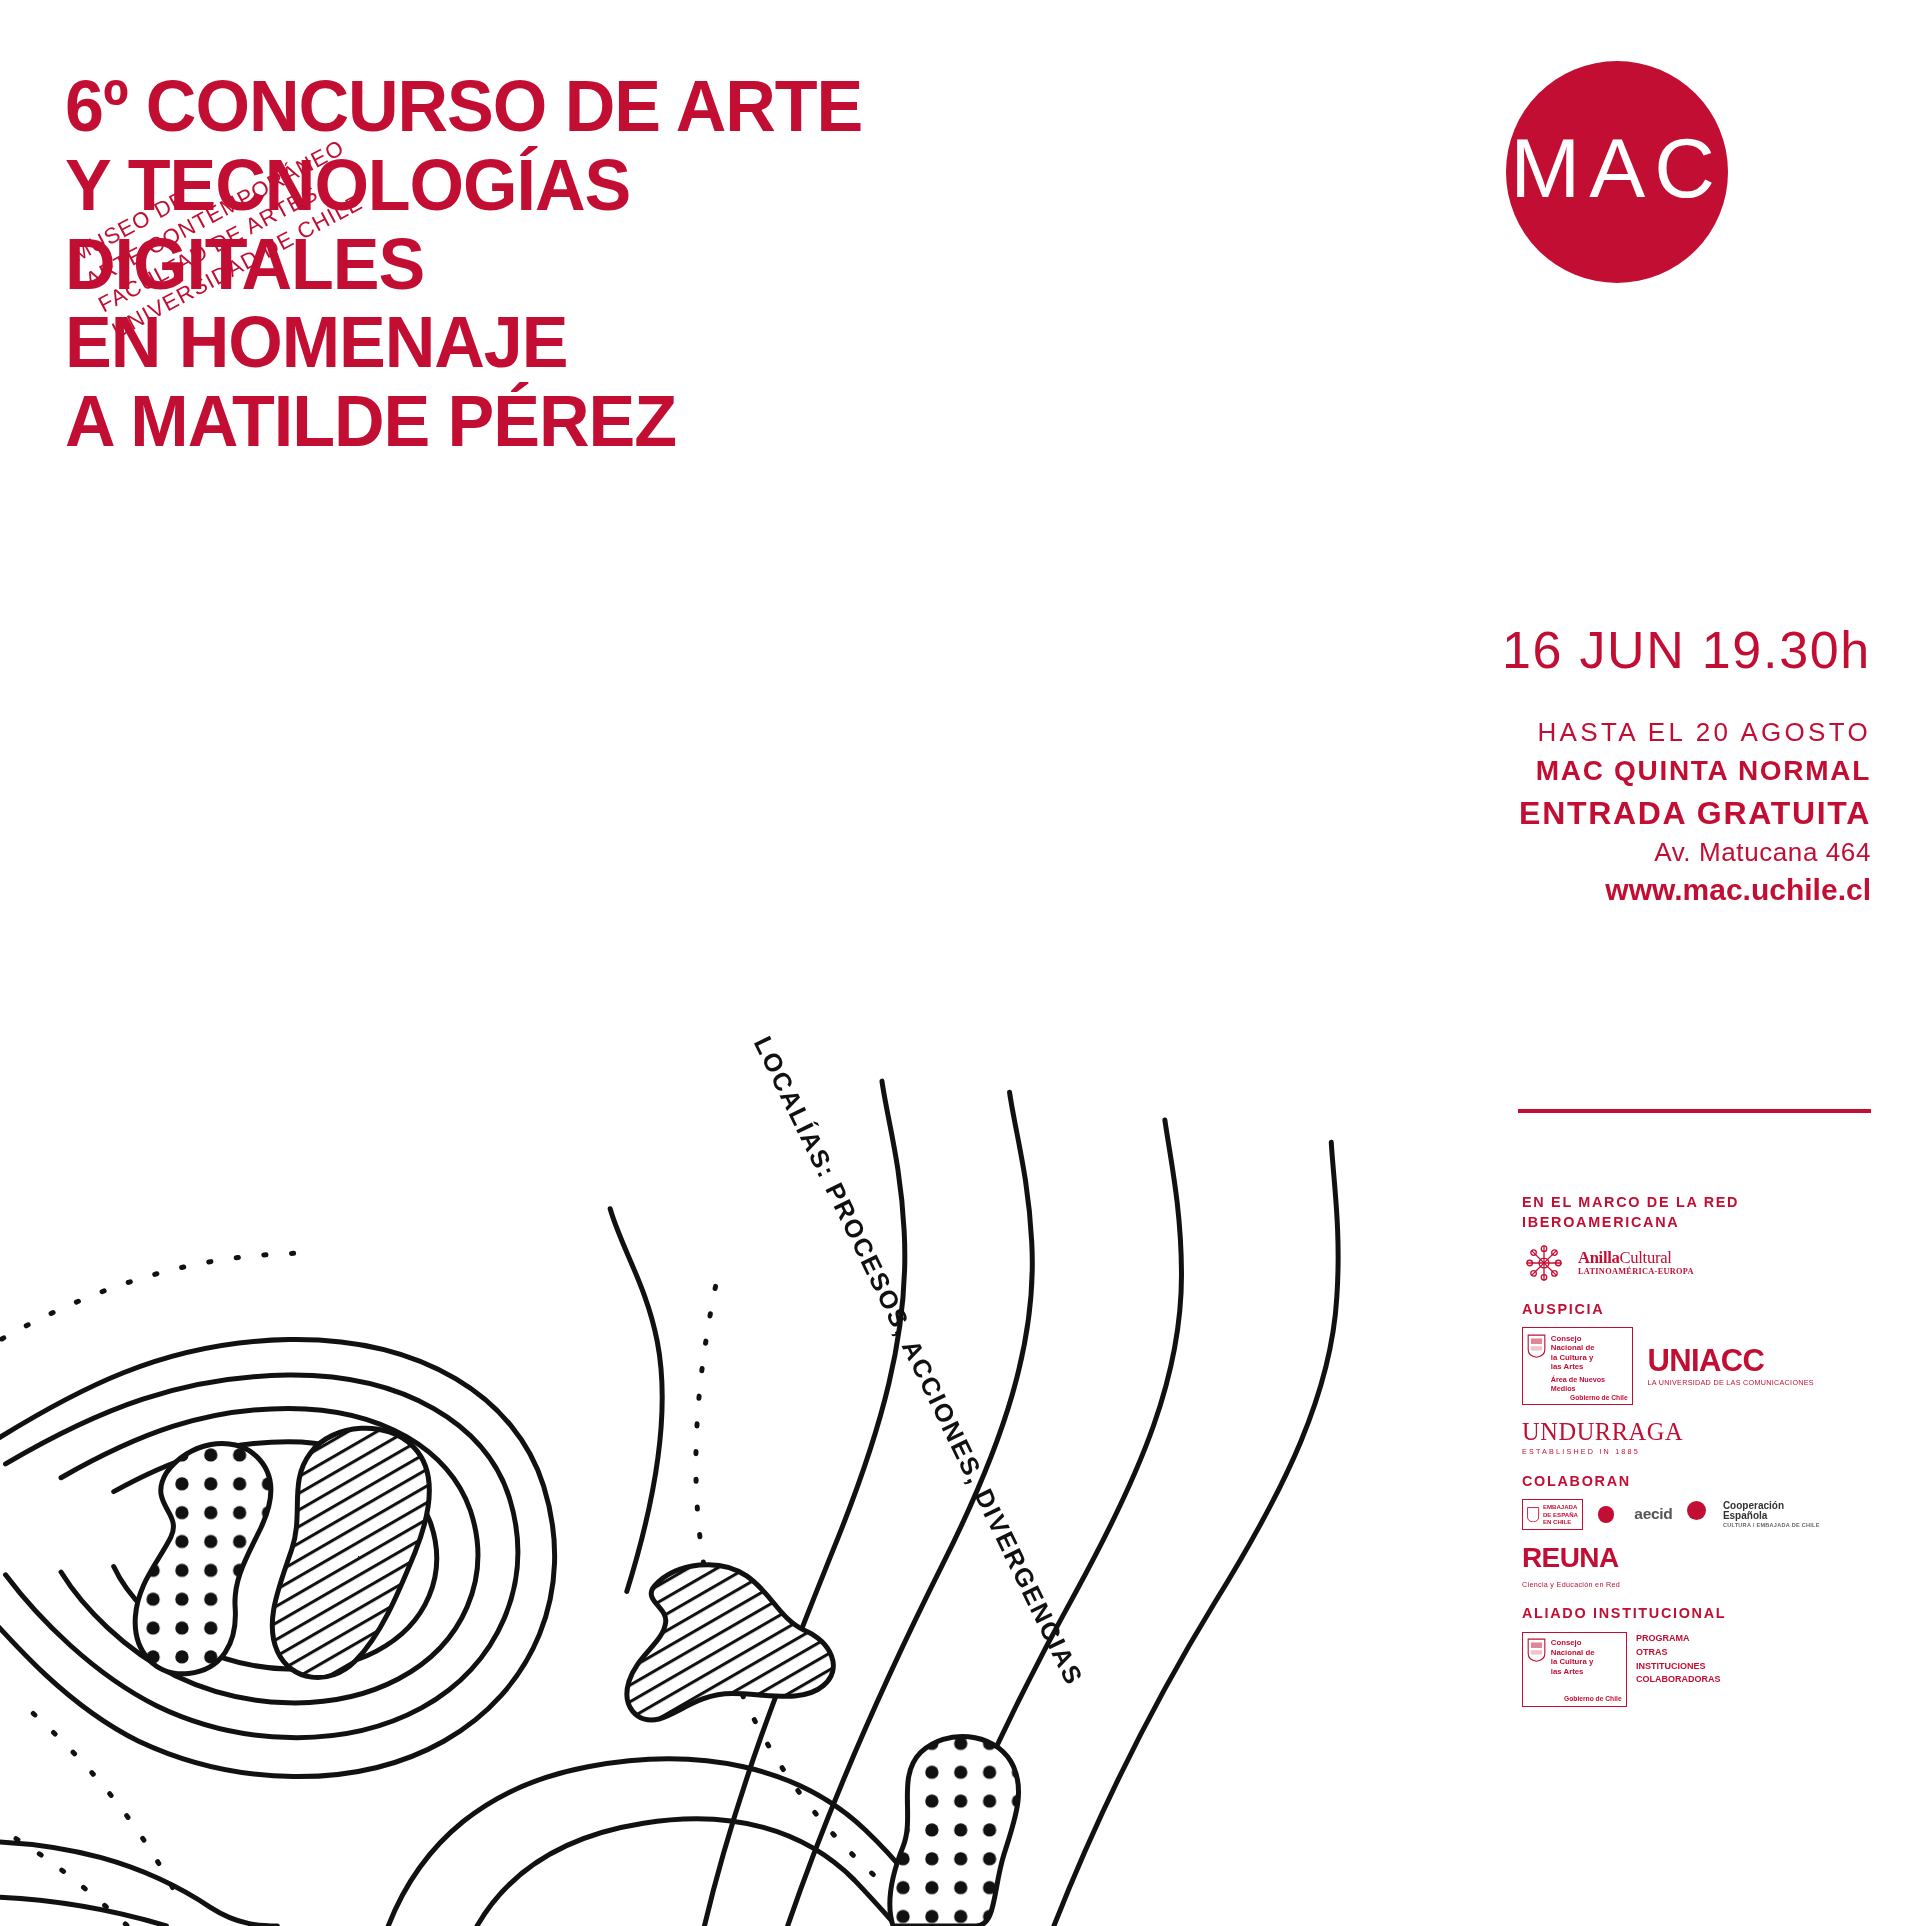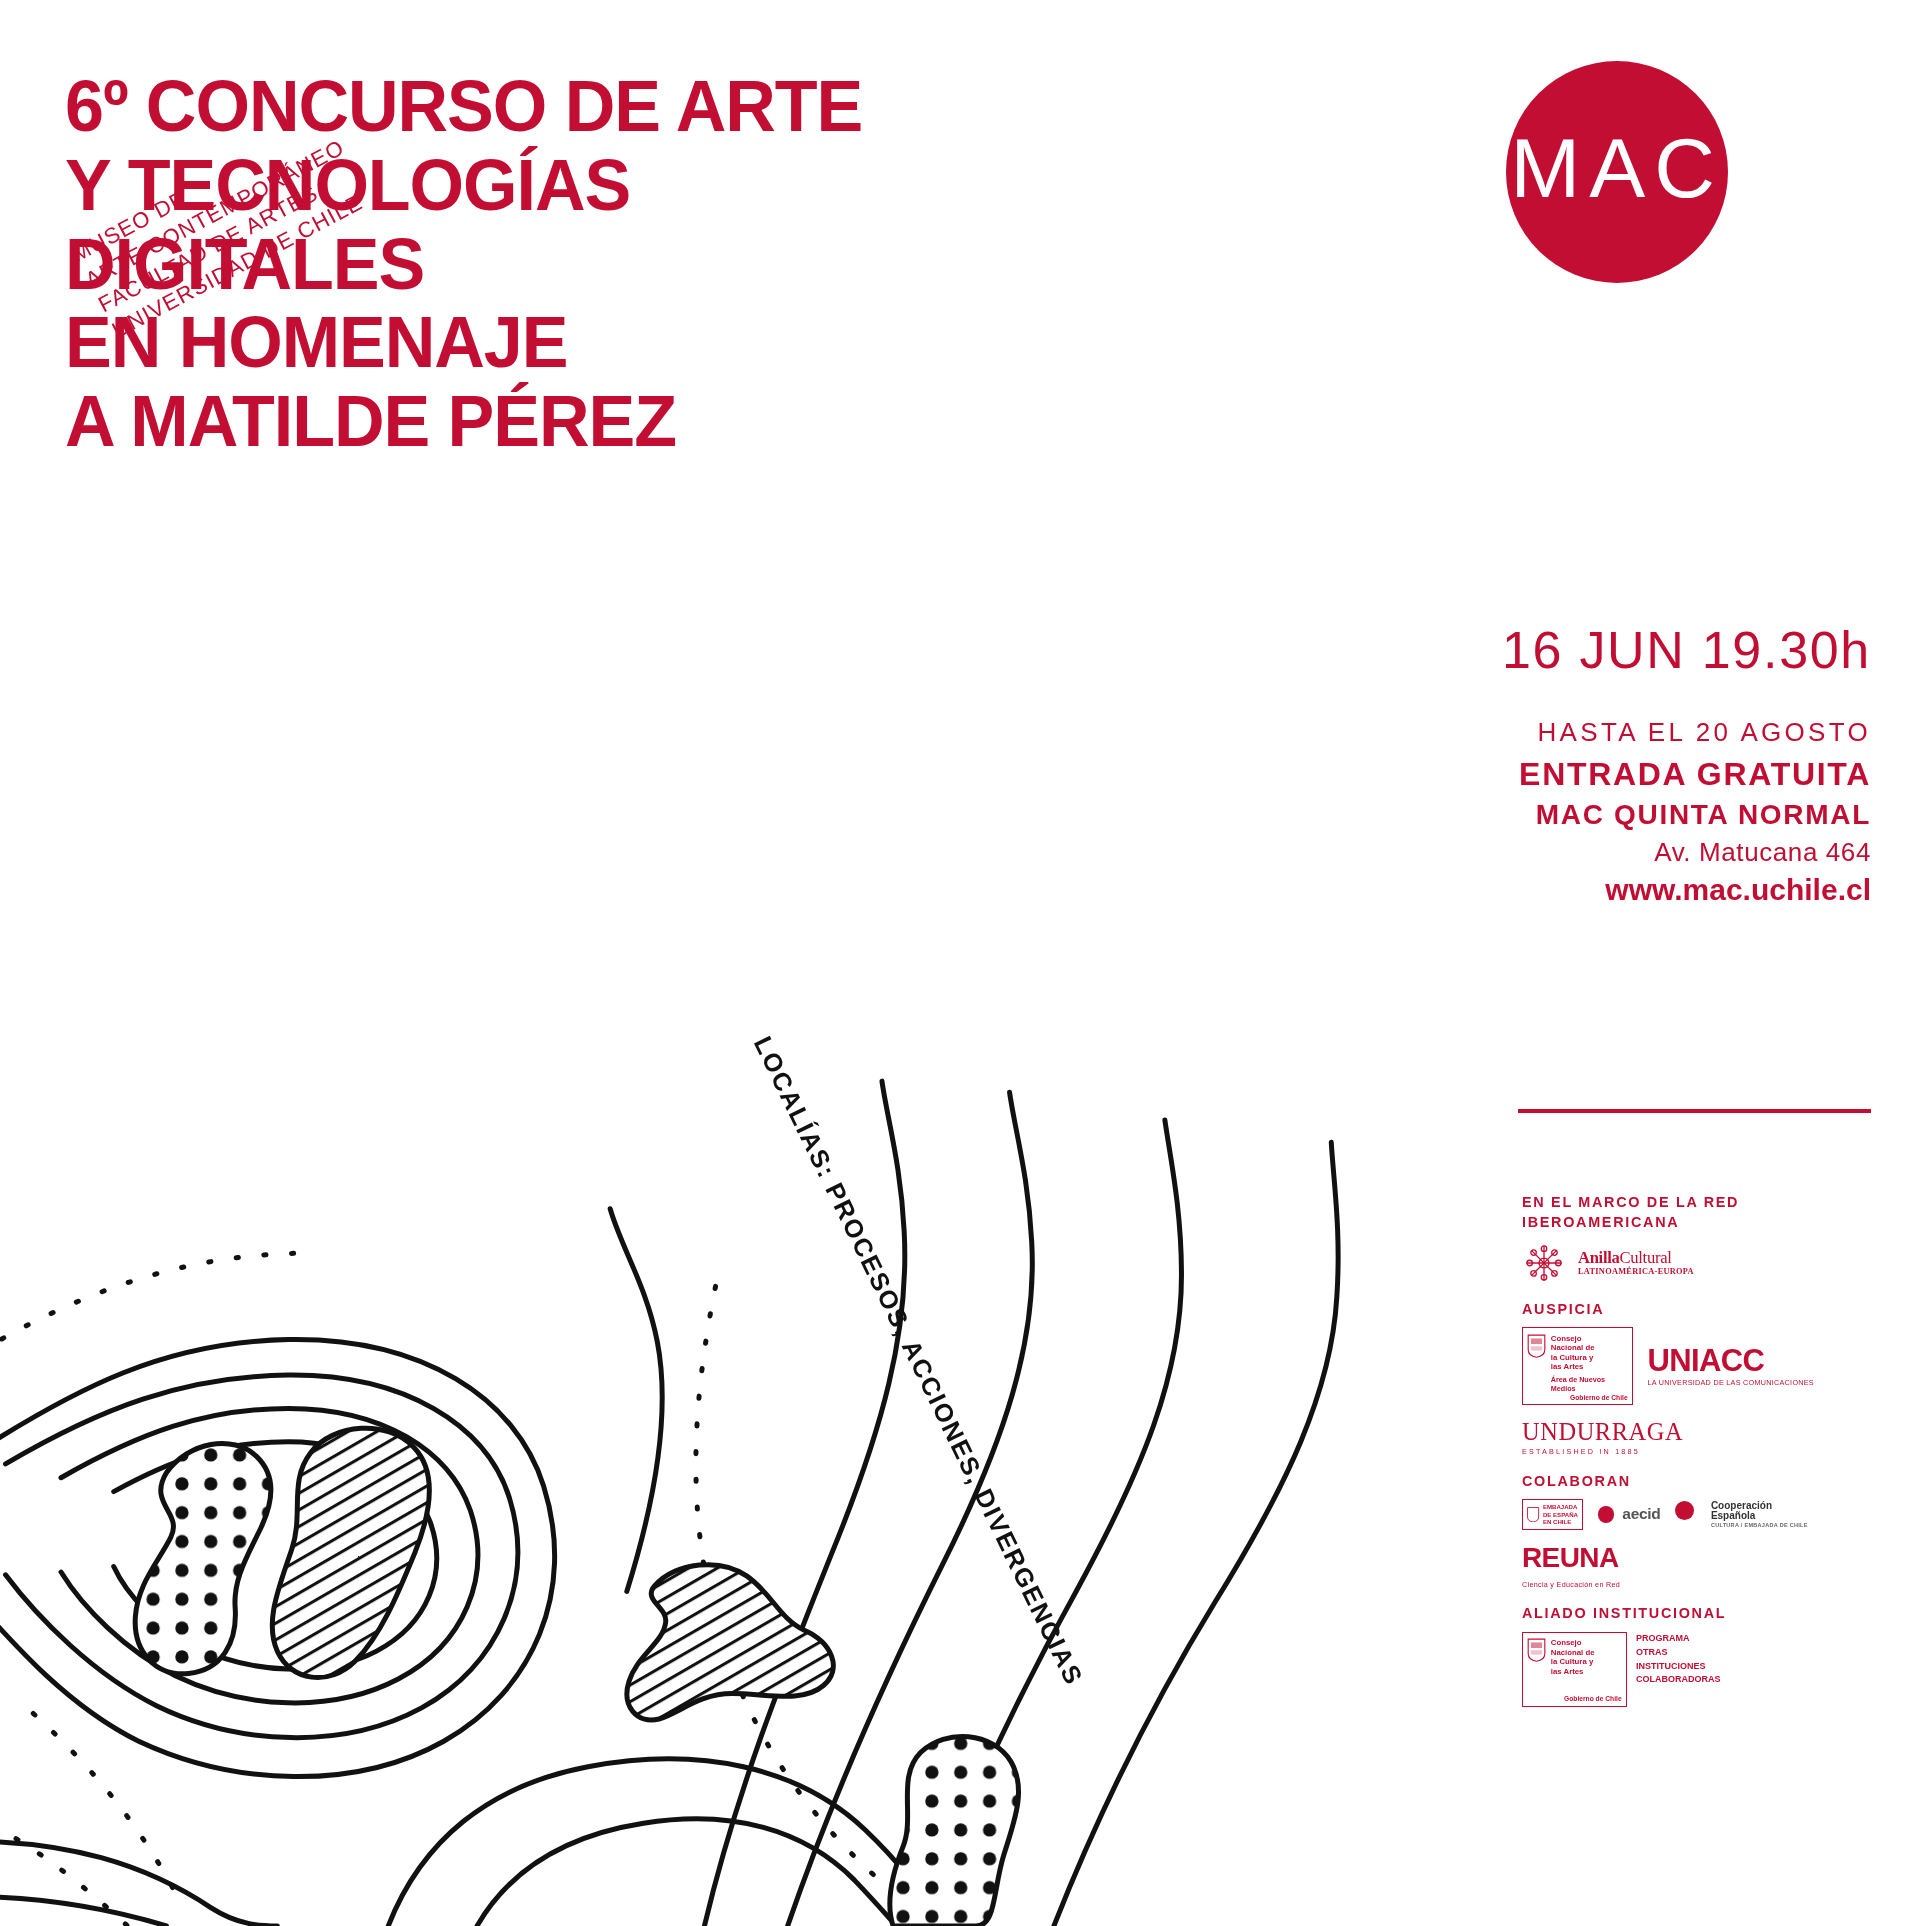--- a/index.html
+++ b/index.html
@@ -194,21 +194,21 @@
   .uniacc-main { font-size: 31px; font-weight: bold; color: #C20E33; letter-spacing: -0.6px; line-height: 1; }
   .uniacc-sub { font-size: 7.2px; color: #C20E33; letter-spacing: 0.3px; margin-top: 2.2px; }
 
   
   .undurraga-main { font-size: 24.4px; color: #C20E33; letter-spacing: 0.6px; line-height: 1; font-family: "Liberation Serif", serif;}
   .undurraga-sub { font-size: 7.2px; color: #C20E33; letter-spacing: 2.2px; margin-top: 3.3px; }
 
   
   .emb-box { border: 1.1px solid #C20E33; padding: 3.3px 4.4px; display:flex; align-items:center; gap:3.3px;}
   .emb-txt { font-size: 6.1px; line-height: 1.2; font-weight: bold; color: #C20E33; text-align:left;}
-  .aecid { display:flex; align-items:center; gap: 8px; }
+  .aecid { display:flex; align-items:center; gap: 20px; }
   .aecid-mark { width: 16.6px; height: 16.6px; border-radius: 50%; background:#C20E33; }
   .aecid-txt { font-size: 15.5px; font-weight: bold; color: #555; letter-spacing: -0.3px;}
   .coop { display:flex; align-items:flex-start; gap:17px;}
   .coop-mark { width: 19px; height: 19px; border-radius: 50%; background:#C20E33; }
   .coop-t1 { font-size: 10px; font-weight: bold; color:#333; line-height:1.05;}
   .coop-t2 { font-size: 5.5px; font-weight: bold; color:#666; letter-spacing:0.3px;}
 
   
   .reuna-main { font-size: 28px; font-weight: bold; color:#C20E33; letter-spacing:-0.6px; line-height:1;}
   .reuna-sub { font-size: 7.2px; color:#C20E33; letter-spacing:0.3px; margin-top:8px;}
@@ -258,22 +258,22 @@
   <div>MUSEO DE</div>
   <div>ARTE CONTEMPORÁNEO</div>
   <div>FACULTAD DE ARTES</div>
   <div>UNIVERSIDAD DE CHILE</div>
 </div>
 
 <div id="info-col">
   <div id="inaug-date">16 JUN 19.30h</div>
   <div id="info-rest">
     <div id="hasta">HASTA EL 20 AGOSTO</div>
+    <div id="venue">MAC QUINTA NORMAL</div>
     <div id="entrada">ENTRADA GRATUITA</div>
-    <div id="venue">MAC QUINTA NORMAL</div>
     <div id="address">Av. Matucana 464</div>
     <div id="website">www.mac.uchile.cl</div>
   </div>
 </div>
 <div id="divider"></div>
 
 <div id="sponsors">
 
   <div class="sp-block">
     <div class="sp-label">

